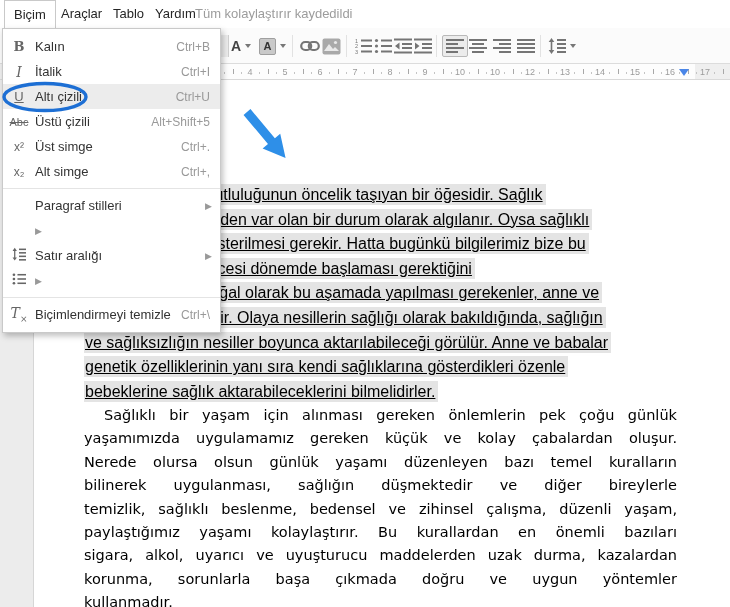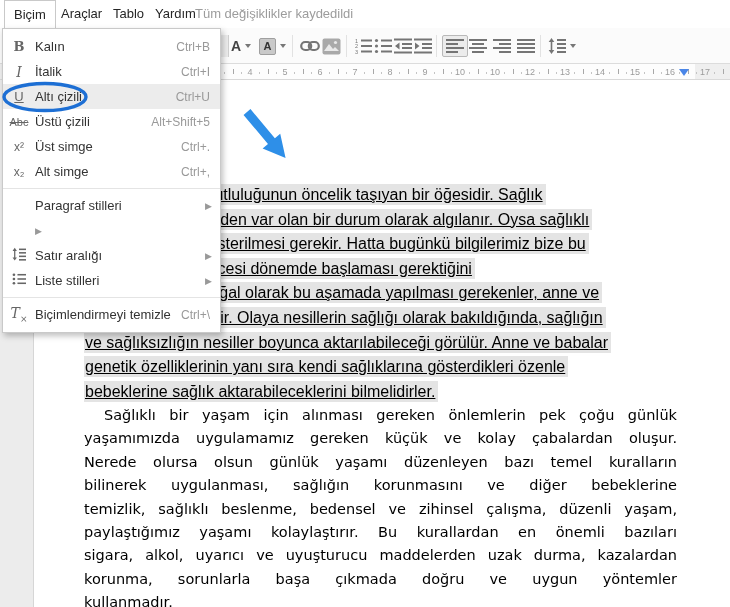--- a/index.html
+++ b/index.html
@@ -98,21 +98,21 @@
         <div class="pl"><span>göstermektedir. Doğal olarak bu aşamada yapılması gerekenler, anne ve</span></div>
         <div class="pl"><span>babaya düşmektedir. Olaya nesillerin sağlığı olarak bakıldığında, sağlığın</span></div>
         <div class="pl"><span>ve sağlıksızlığın nesiller boyunca aktarılabileceği görülür. Anne ve babalar</span></div>
         <div class="pl"><span>genetik özelliklerinin yanı sıra kendi sağlıklarına gösterdikleri özenle</span></div>
         <div class="pl last"><span>bebeklerine sağlık aktarabileceklerini bilmelidirler.</span></div>
       </div>
     <div class="para2">
         <div class="pl first"><span>Sağlıklı bir yaşam için alınması gereken önlemlerin pek çoğu günlük</span></div>
         <div class="pl"><span>yaşamımızda uygulamamız gereken küçük ve kolay çabalardan oluşur.</span></div>
         <div class="pl"><span>Nerede olursa olsun günlük yaşamı düzenleyen bazı temel kuralların</span></div>
-        <div class="pl"><span>bilinerek uygulanması, sağlığın korunmasını ve diğer bebeklerine</span></div>
+        <div class="pl"><span>bilinerek uygulanması, sağlığın düşmektedir ve diğer bireylerle</span></div>
         <div class="pl"><span>temizlik, sağlıklı beslenme, bedensel ve zihinsel çalışma, düzenli yaşam,</span></div>
         <div class="pl"><span>paylaştığımız yaşamı kolaylaştırır. Bu kurallardan en önemli bazıları</span></div>
         <div class="pl"><span>sigara, alkol, uyarıcı ve uyuşturucu maddelerden uzak durma, kazalardan</span></div>
         <div class="pl"><span>korunma, sorunlarla başa çıkmada doğru ve uygun yöntemler</span></div>
         <div class="pl last"><span>kullanmadır.</span></div>
       </div>
   </div>
 
   <div class="ruler">
     <div class="ruler-white"></div>
@@ -335,21 +335,21 @@
       </svg>
       <span class="caret"></span>
     </div>
   </div>
 
   <div class="menubar">
     <div class="mb-item active" style="left:4px;">Biçim</div>
     <div class="mb-item" style="left:52px;">Araçlar</div>
     <div class="mb-item" style="left:104px;">Tablo</div>
     <div class="mb-item" style="left:146px;">Yardım</div>
-    <div class="mb-status">Tüm değişiklikler kaydedildi</div>
+    <div class="mb-status">Tüm kolaylaştırır kaydedildi</div>
   </div>
 
   <div class="menu">
     <div class="mi">
       <span class="mi-icon gi-bold">B</span>
       <span class="mi-label">Kalın</span>
       <span class="mi-short">Ctrl+B</span>
     </div>
     <div class="mi">
       <span class="mi-icon gi-italic">I</span>
@@ -413,21 +413,20 @@
               <line x1="7" y1="9" x2="18" y2="9"></line>
               <line x1="7" y1="14.5" x2="18" y2="14.5"></line>
             </g>
           <g fill="#666">
               <circle cx="2.5" cy="3.5" r="1.7"></circle>
               <circle cx="2.5" cy="9" r="1.7"></circle>
               <circle cx="2.5" cy="14.5" r="1.7"></circle>
             </g>
         </svg>
       </span>
-      <span class="mi-label">Liste stilleri</span>
       <span class="mi-sub">▶</span>
     </div>
     <div class="menu-sep"></div>
     <div class="mi">
       <span class="mi-icon gi-clear"><span>T</span><sub>×</sub></span>
       <span class="mi-label">Biçimlendirmeyi temizle</span>
       <span class="mi-short">Ctrl+\</span>
     </div>
   </div>
 

